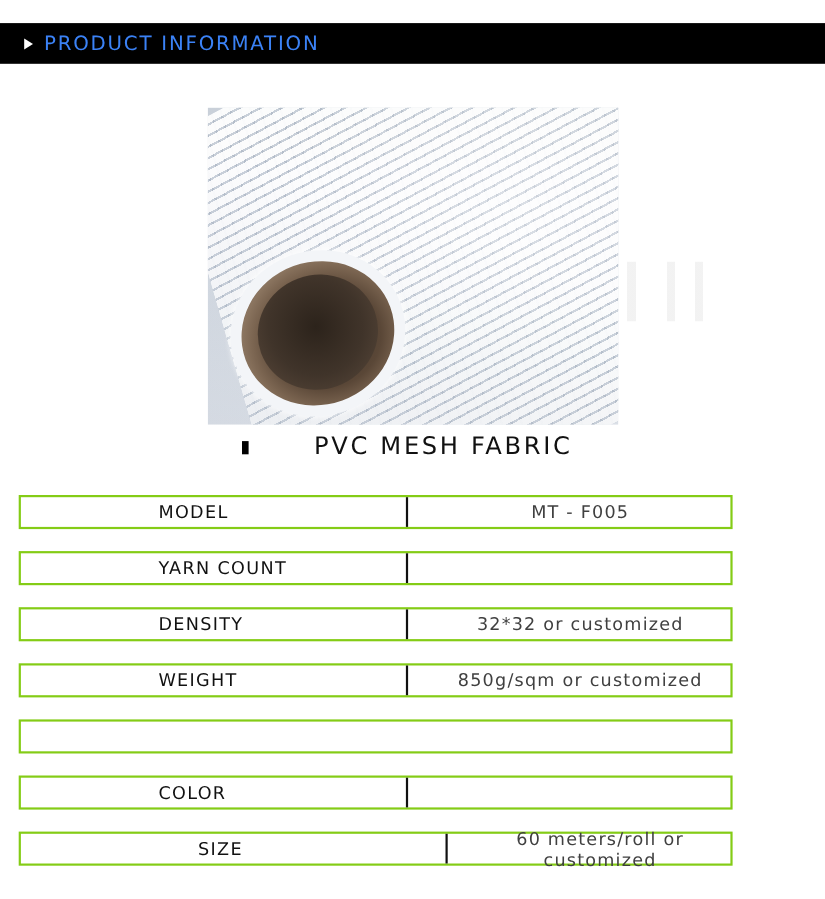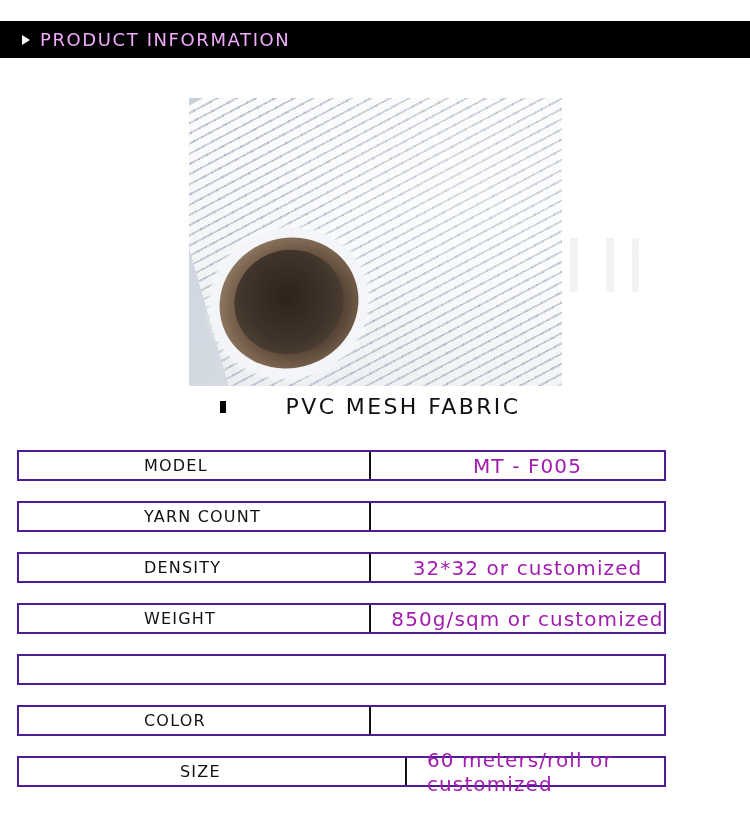--- a/index.html
+++ b/index.html
@@ -24,21 +24,21 @@
       padding-left: 22px;
     }
     .header-bar .tri {
       width: 0; height: 0;
       border-top: 5px solid transparent;
       border-bottom: 5px solid transparent;
       border-left: 8px solid #ffffff;
       margin-right: 10px;
     }
     .header-bar .title {
-      color: #f0abfc;
+      color: #3b82f6;
       font-size: 18px;
       letter-spacing: 1.6px;
       font-weight: normal;
       line-height: 1;
       padding-top: 1px;
     }
 
     
     .product-image {
       position: absolute;
@@ -138,43 +138,44 @@
       color: #111111;
       line-height: 1;
     }
 
     
     .spec-row {
       position: absolute;
       left: 17px;
       width: 649px;
       height: 31px;
-      border: 2px solid #4c1d95;
-      display: flex;
+      border: 2px solid #84cc16;
+      display: flex;
+      text-align: center;
     }
     .spec-label {
       width: 352px;
       height: 100%;
       border-right: 2px solid #111111;
       display: flex;
       align-items: center;
       padding-left: 125px;
       font-size: 16px;
       letter-spacing: 1.2px;
       color: #111111;
     }
     .spec-value {
       flex: 1;
       height: 100%;
       display: flex;
       align-items: center;
       justify-content: center;
-      font-size: 20px;
+      font-size: 16px;
       letter-spacing: 1.1px;
-      color: #a21caf;
+      color: #404040;
       margin-left: 20px;
     }
   </style>
 </head>
 <body>
 
 <div class="page">
 
   <div class="header-bar">
     <span class="tri"></span>

